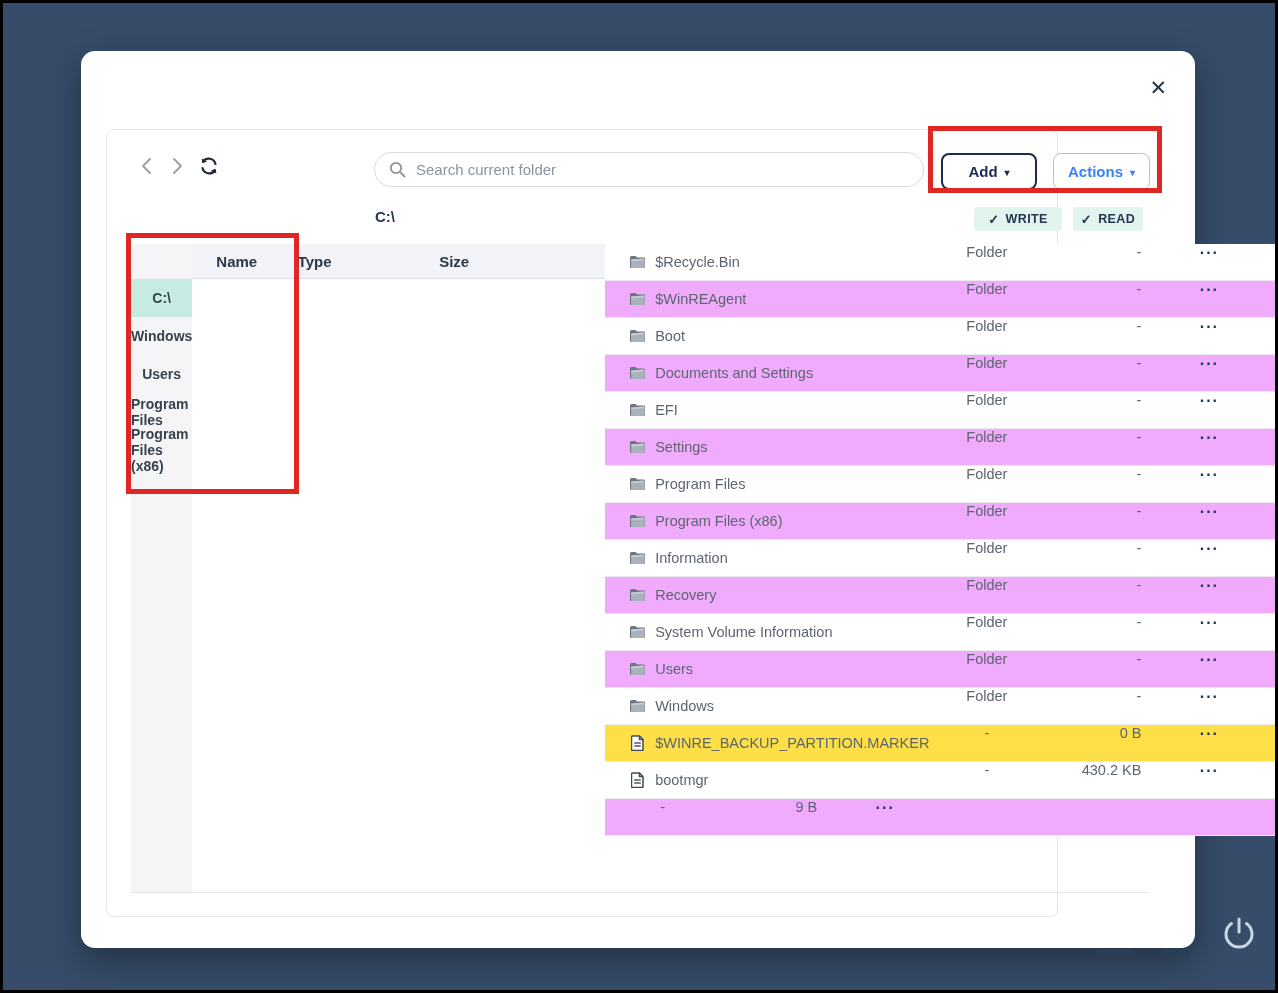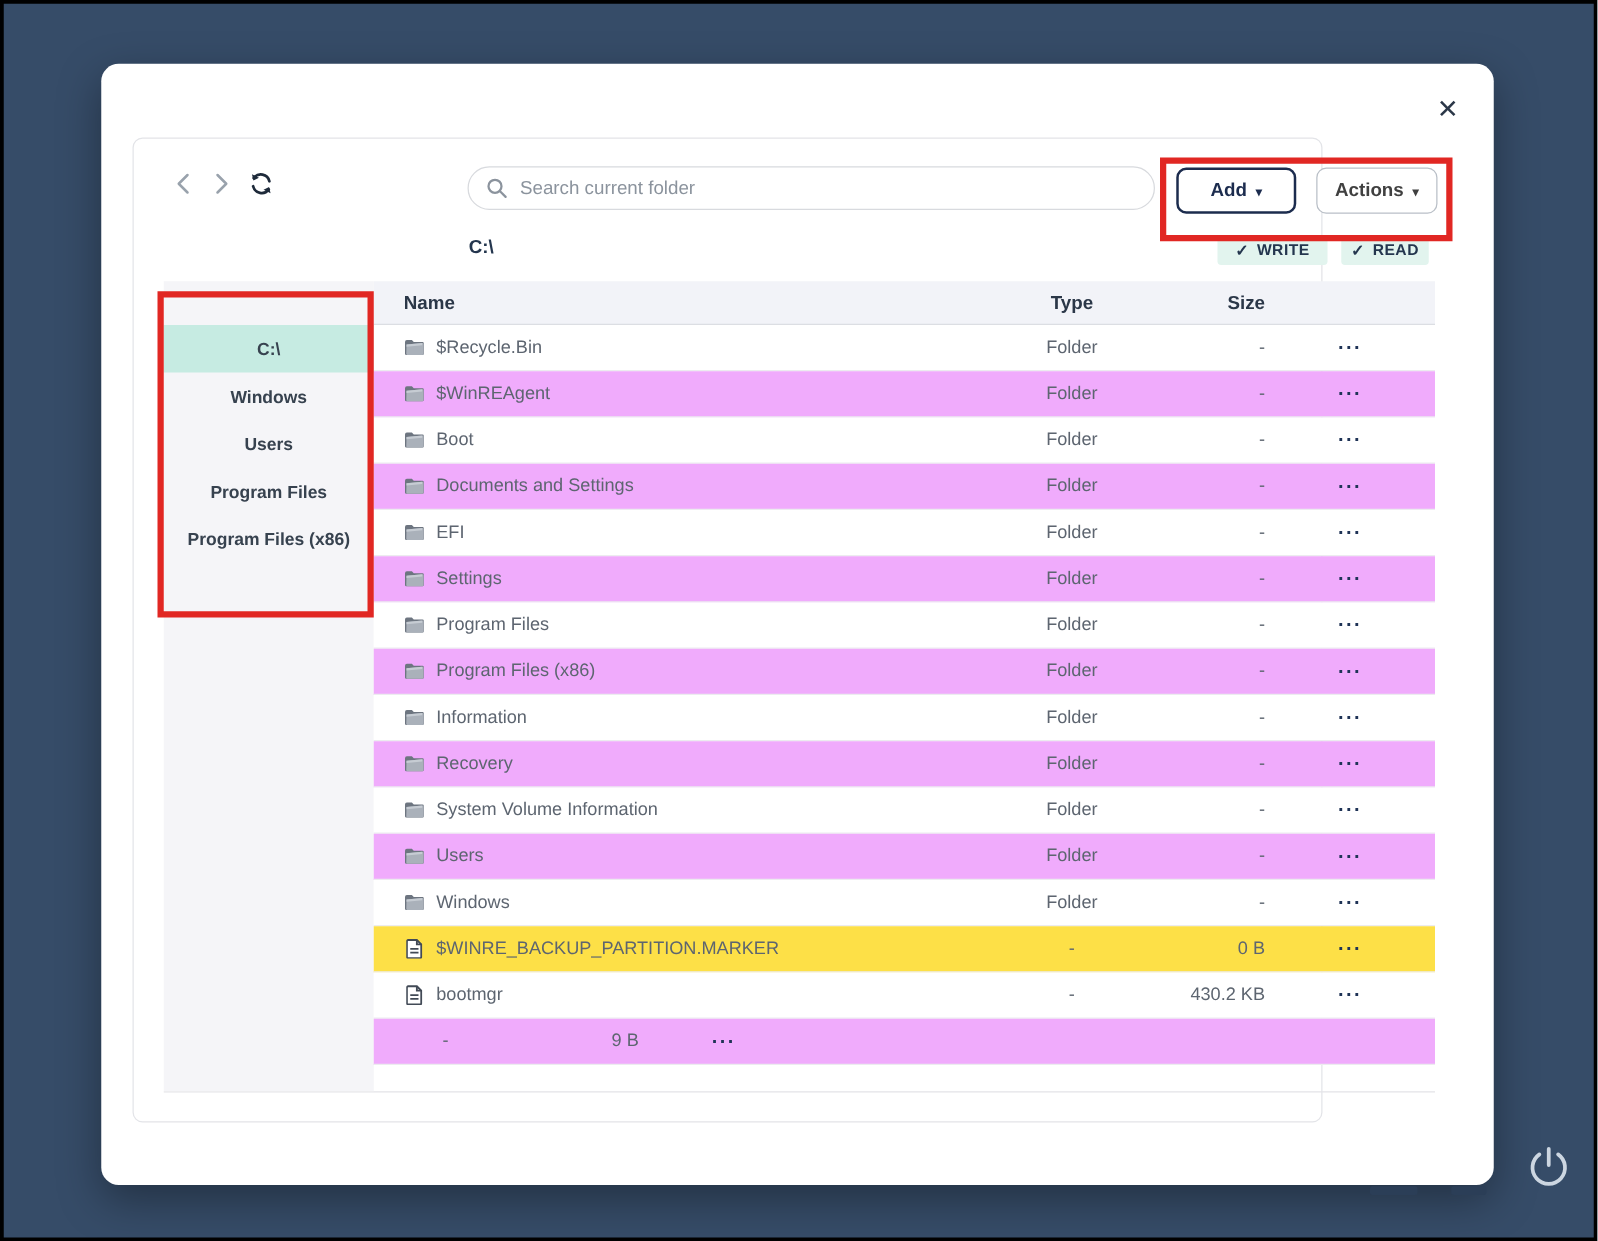--- a/index.html
+++ b/index.html
@@ -5,50 +5,50 @@
   * { margin:0; padding:0; box-sizing:border-box; }
   html,body { width:1278px; height:993px; }
   body { font-family:"Liberation Sans", sans-serif; }
   .frame { position:relative; width:1278px; height:993px; background:#364c68; border:3px solid #000; overflow:hidden; }
 
   .card { position:absolute; left:78px; top:48px; width:1114px; height:897px; background:#fff; border-radius:14px; box-shadow:0 12px 34px rgba(0,0,0,.35); }
 
   .card-title { position:absolute; left:33px; top:74px; font-size:19px; font-weight:700; color:#24364e; letter-spacing:.2px; }
   .close-btn { position:absolute; right:28px; top:26px; font-size:21px; color:#2b3748; cursor:pointer; line-height:1; }
 
-  .panel { position:absolute; left:25px; top:59px; width:952px; height:788px; border:1px solid #e3e4e8; border-radius:8px; background:#fff; }
+  .panel { position:absolute; left:25px; top:78px; width:952px; height:788px; border:1px solid #e3e4e8; border-radius:8px; background:#fff; }
 
   
   .nav-icons { position:absolute; left:32px; top:26px; display:flex; align-items:center; gap:14px; }
   .nav-icons svg { display:block; }
   .search-wrap { position:absolute; left:267px; top:22px; width:550px; height:35px; border:1px solid #d8dade; border-radius:18px; display:flex; align-items:center; padding:0 14px; background:#fff; }
   .search-wrap input { border:none; outline:none; flex:1; font-size:15px; color:#4a515c; font-family:"Liberation Sans",sans-serif; background:transparent; margin-left:10px; }
   .search-wrap input::placeholder { color:#8b939d; }
 
   .btn { position:absolute; top:23px; height:37px; border-radius:8px; background:#fff; display:flex; align-items:center; justify-content:center; gap:7px; font-size:15px; font-weight:700; cursor:pointer; }
   .btn .caret { font-size:10px; transform:translateY(1px); }
   .btn-add { left:834px; width:96px; border:2px solid #1c2c4e; color:#1c2c4e; }
-  .btn-actions { left:946px; width:97px; border:1px solid #b9bfc7; color:#404040; }
+  .btn-actions { left:946px; width:97px; border:1px solid #b9bfc7; color:#3b82f6; }
 
   .path-label { position:absolute; left:268px; top:78px; font-size:15px; font-weight:700; color:#24364e; }
 
   .badge { position:absolute; top:77px; height:24px; background:#e2f4ee; border-radius:3px; display:flex; align-items:center; justify-content:center; gap:6px; font-size:12.5px; font-weight:600; color:#24364e; letter-spacing:.4px; }
   .badge .check { font-size:13px; }
   .badge-write { left:867px; width:88px; }
   .badge-read  { left:966px; width:70px; }
 
   
   .content { position:absolute; left:24px; top:114px; width:1017px; height:649px; display:flex; border-bottom:1px solid #e4e4e8; }
   .side-nav { width:168px; background:#f5f5f8; padding-top:35px; }
   .side-item { height:38px; display:flex; align-items:center; justify-content:center; font-size:14px; font-weight:600; color:#37424f; cursor:pointer; }
   .side-item.selected { background:#c6ebe2; }
 
-  .file-table { flex:1; display:flex; flex-direction:column; }
+  .file-table { flex:1; display:flex; flex-direction:row; }
   .t-head { height:35px; background:#f2f3f8; display:flex; align-items:center; font-size:15px; font-weight:700; color:#2b3748; border-bottom:1px solid #dcdee3; }
-  .t-row { height:37px; display:flex; align-items:center; font-size:14.5px; color:#5d6570; border-bottom:1px solid #ececef; background:#fff; }
+  .t-row { height:37px; display:flex; font-size:14.5px; color:#5d6570; border-bottom:1px solid #ececef; background:#fff; }
   .t-row.alt { background:#f0abfc; }
   .t-row.highlight { background:#fde047; }
   .c-name { flex:1; display:flex; align-items:center; padding-left:24px; gap:9px; overflow:hidden; white-space:nowrap; }
   .c-type { width:115px; text-align:center; }
   .c-size { width:97px; text-align:right; }
   .c-actions { width:136px; text-align:center; }
   .dots { font-weight:700; color:#1f3356; letter-spacing:2px; font-size:16px; cursor:pointer; line-height:0; display:inline-block; transform:translateY(-3px); }
   .t-row .icon { display:inline-flex; width:17px; justify-content:center; }
 
   

